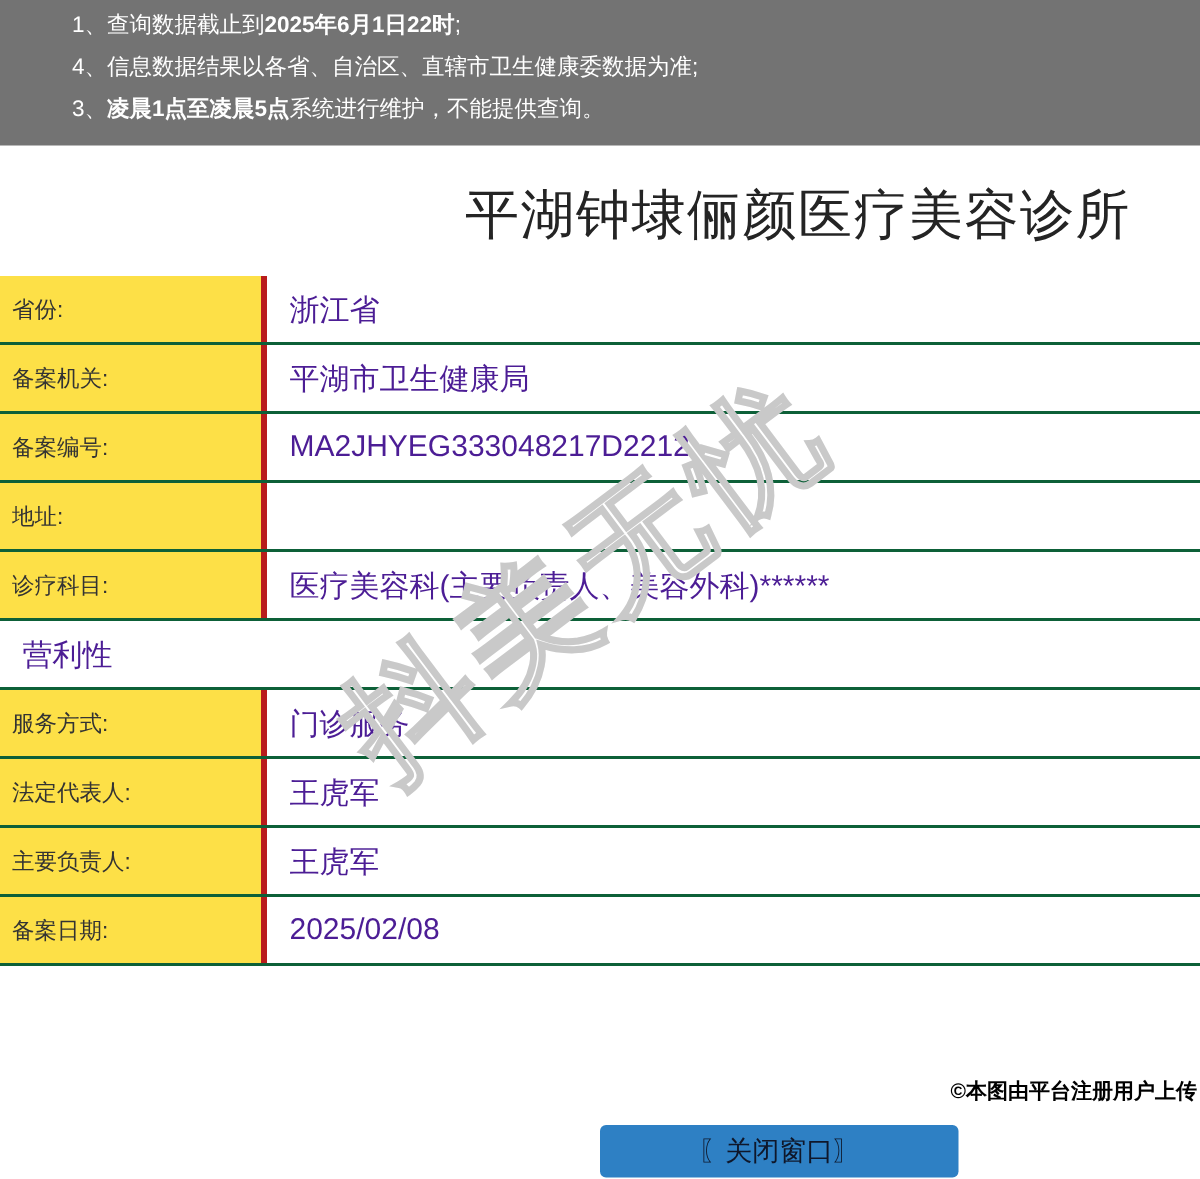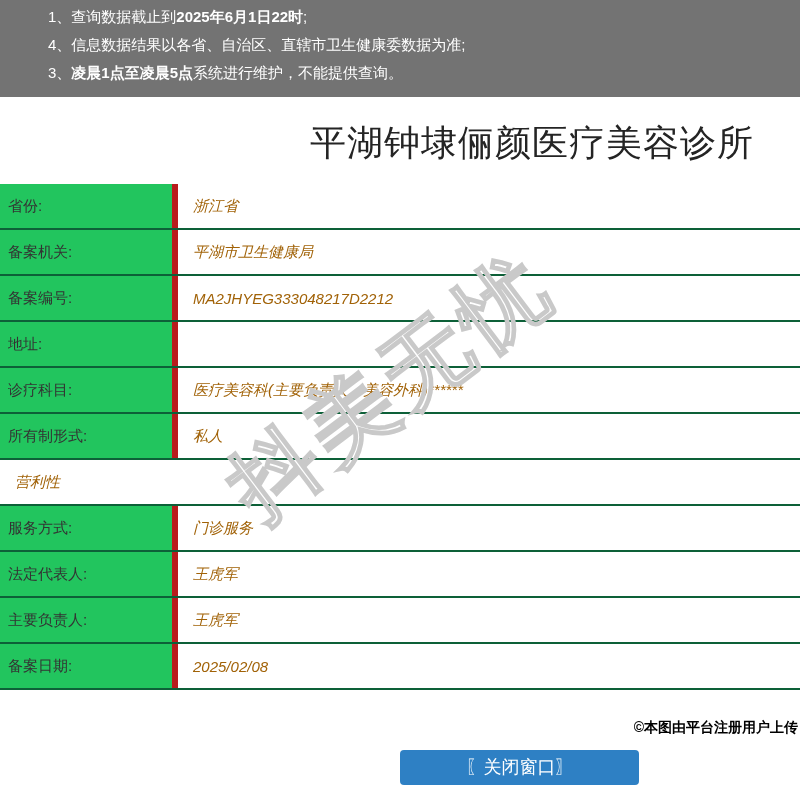--- a/index.html
+++ b/index.html
@@ -45,36 +45,35 @@
   .detail-row {
     display: flex;
     height: 46px;
     box-sizing: border-box;
     border-bottom: 2px solid #0d6038;
     background: #ffffff;
   }
   .cell-label {
     width: 178px;
     box-sizing: border-box;
-    background: #22c55e;
-    border-right: 6px solid #b91c1c;
+    background: #fde047;
+    border-right: 4px solid #b91c1c;
     display: flex; align-items: center;
     padding-left: 8px;
     font-size: 15px;
     color: #333333;
   }
   .cell-value {
     flex: 1;
     display: flex; align-items: center;
     padding-left: 15px;
-    font-size: 15px;
-    color: #a16207;
+    font-size: 20px;
+    color: #4c1d95;
     white-space: nowrap;
     overflow: hidden;
-    font-style: italic;
   }
 
   
   .watermark {
     position: absolute;
     left: 392px; top: 387px;
     transform: translate(-50%, -50%) rotate(-37deg);
     font-size: 86px;
     font-weight: bold;
     letter-spacing: 8px;
@@ -86,21 +85,21 @@
   }
 
   
   .close-btn {
     position: absolute;
     left: 400px; top: 750px;
     width: 239px; height: 35px;
     background: #2e80c4;
     border: none;
     border-radius: 4px;
-    color: #ffffff;
+    color: #0f172a;
     font-size: 18px;
     font-family: inherit;
     line-height: 35px;
     text-align: center;
     padding: 0;
     cursor: pointer;
   }
 
   
   .upload-caption {
@@ -145,24 +144,20 @@
     <div class="cell-value">MA2JHYEG333048217D2212</div>
   </div>
   <div class="detail-row">
     <div class="cell-label">地址:</div>
   </div>
   <div class="detail-row">
     <div class="cell-label">诊疗科目:</div>
     <div class="cell-value">医疗美容科(主要负责人、美容外科)******</div>
   </div>
   <div class="detail-row">
-    <div class="cell-label">所有制形式:</div>
-    <div class="cell-value">私人</div>
-  </div>
-  <div class="detail-row">
     <div class="cell-value">营利性</div>
   </div>
   <div class="detail-row">
     <div class="cell-label">服务方式:</div>
     <div class="cell-value">门诊服务</div>
   </div>
   <div class="detail-row">
     <div class="cell-label">法定代表人:</div>
     <div class="cell-value">王虎军</div>
   </div>

